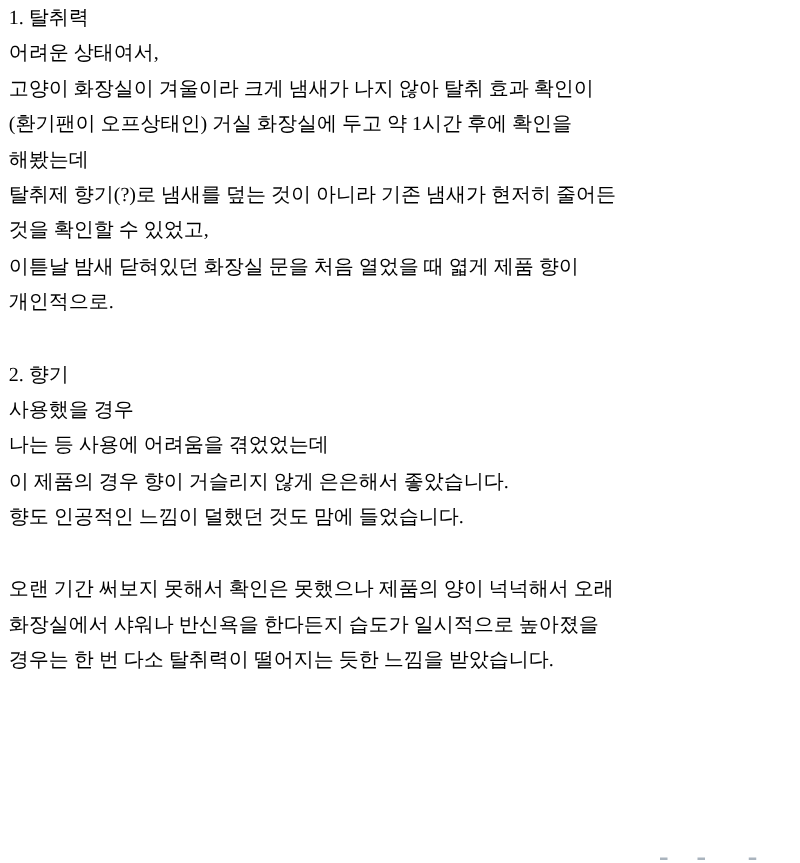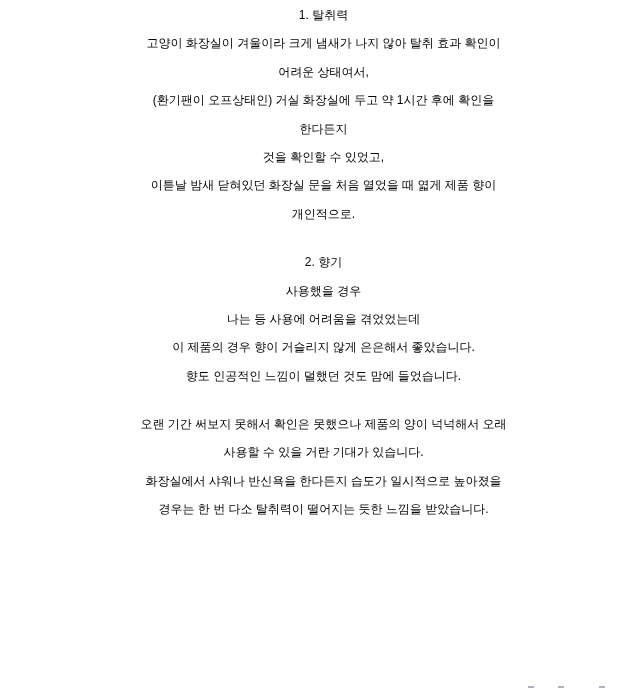--- a/index.html
+++ b/index.html
@@ -12,29 +12,28 @@
     height: 690px;
     overflow: hidden;
     position: relative;
   }
   .review {
     position: absolute;
     top: 0;
     left: 0;
     right: 0;
     padding: 1px 0 0 7px;
-    font-family: Liberation Sans, sans-serif;
-    font-size: 12px;
+    font-family: Liberation Serif, serif;
+    font-size: 16px;
     line-height: 28.4px;
     color: #000000;
     letter-spacing: 0;
-    text-align: center;
   }
   .sec + .sec {
-    margin-top: 20px; 
+    margin-top: 30px; 
   }
   .ln {
     white-space: nowrap;
     height: 28.4px;
   }
   
   .cutoff-mark {
     position: absolute;
     height: 2px;
     width: 6px;
@@ -45,40 +44,40 @@
   .cutoff-mark.m2 { left: 558px; }
   .cutoff-mark.m3 { left: 599px; }
 </style>
 </head>
 <body>
 
 <div class="review">
 
   <div class="sec">
     <div class="ln">1. 탈취력</div>
+    <div class="ln">어려운 상태여서,</div>
     <div class="ln">고양이 화장실이 겨울이라 크게 냄새가 나지 않아 탈취 효과 확인이</div>
-    <div class="ln">어려운 상태여서,</div>
     <div class="ln">(환기팬이 오프상태인) 거실 화장실에 두고 약 1시간 후에 확인을</div>
-    <div class="ln">한다든지</div>
+    <div class="ln">해봤는데</div>
+    <div class="ln">탈취제 향기(?)로 냄새를 덮는 것이 아니라 기존 냄새가 현저히 줄어든</div>
     <div class="ln">것을 확인할 수 있었고,</div>
     <div class="ln">이튿날 밤새 닫혀있던 화장실 문을 처음 열었을 때 엷게 제품 향이</div>
     <div class="ln">개인적으로.</div>
   </div>
 
   <div class="sec">
     <div class="ln">2. 향기</div>
     <div class="ln">사용했을 경우</div>
     <div class="ln">나는 등 사용에 어려움을 겪었었는데</div>
     <div class="ln">이 제품의 경우 향이 거슬리지 않게 은은해서 좋았습니다.</div>
     <div class="ln">향도 인공적인 느낌이 덜했던 것도 맘에 들었습니다.</div>
   </div>
 
   <div class="sec">
     <div class="ln">오랜 기간 써보지 못해서 확인은 못했으나 제품의 양이 넉넉해서 오래</div>
-    <div class="ln">사용할 수 있을 거란 기대가 있습니다.</div>
     <div class="ln">화장실에서 샤워나 반신욕을 한다든지 습도가 일시적으로 높아졌을</div>
     <div class="ln">경우는 한 번 다소 탈취력이 떨어지는 듯한 느낌을 받았습니다.</div>
   </div>
 
 </div>
 
 <div class="cutoff-mark m1"></div>
 <div class="cutoff-mark m2"></div>
 <div class="cutoff-mark m3"></div>
 

